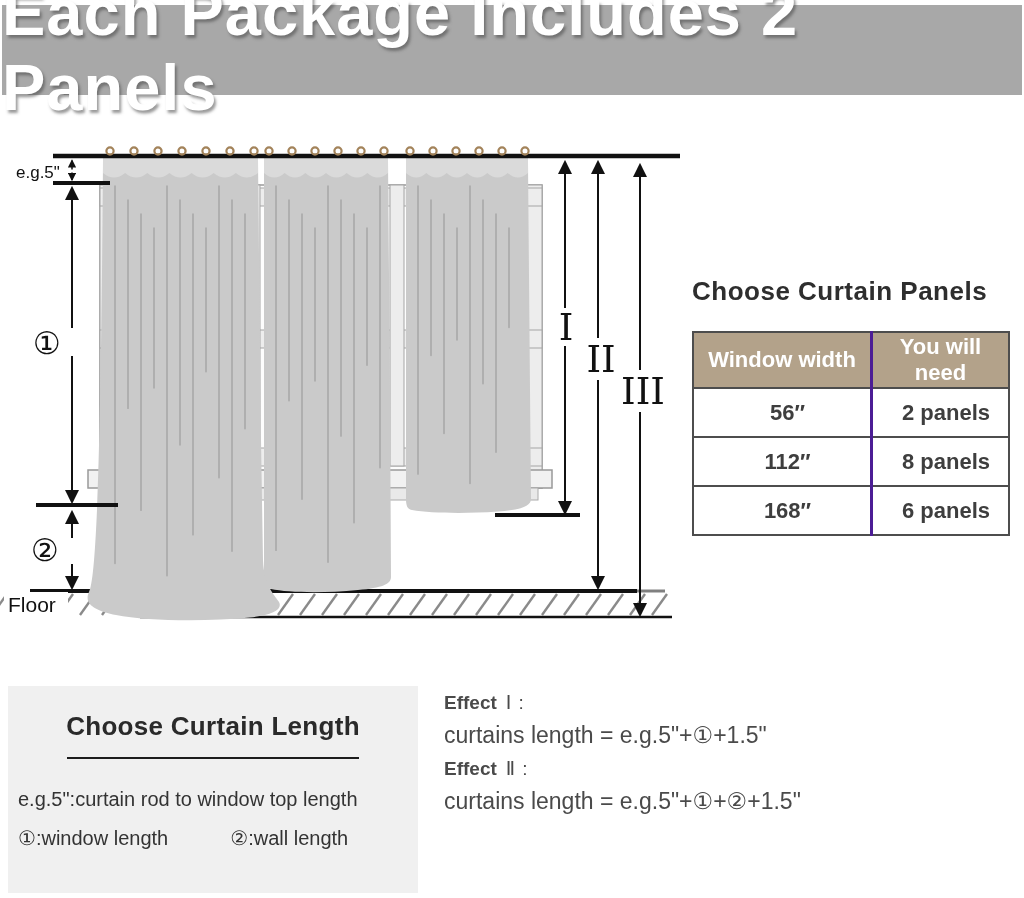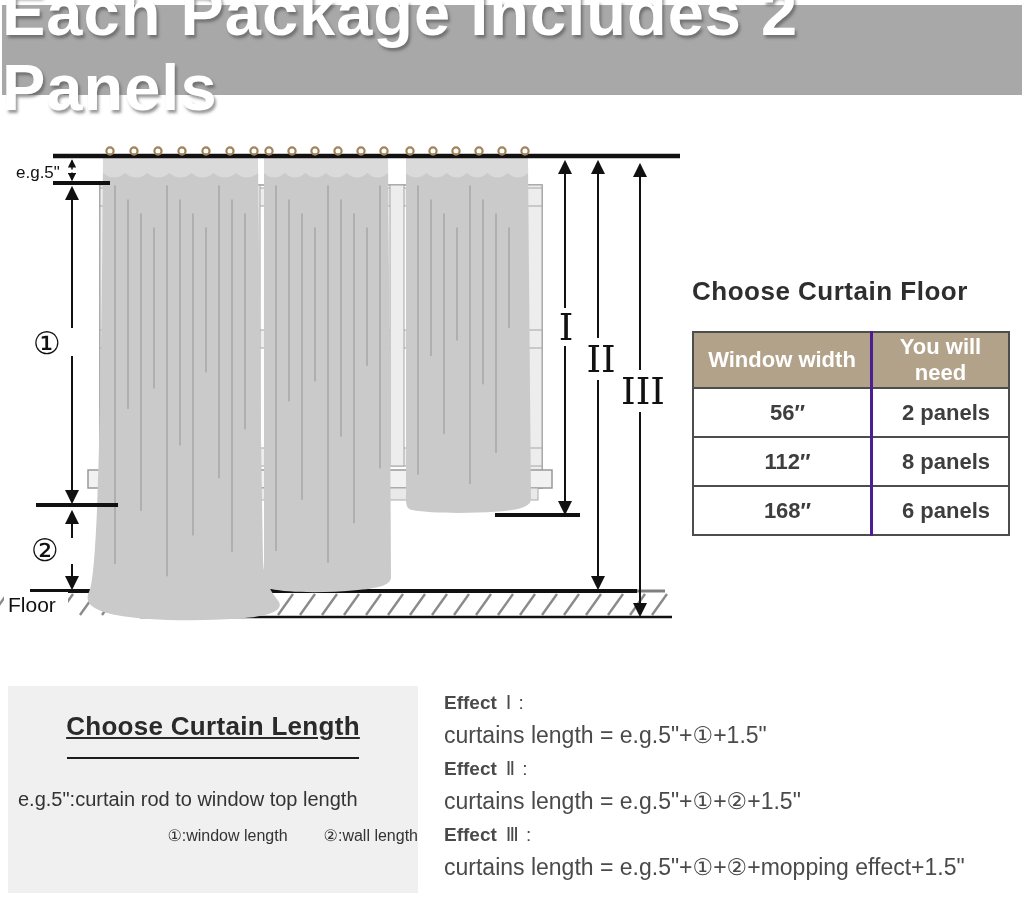--- a/index.html
+++ b/index.html
@@ -30,24 +30,24 @@
     background:#b3a28a;color:#ffffff;font-size:22px;font-weight:bold;
     height:48px;border:2px solid #4d4d4d;
   }
   .panels th:first-child,.panels td:first-child{width:163px;border-right:3px solid #4c1d95;}
   .panels td{
     height:45px;text-align:center;font-size:22px;font-weight:bold;color:#3e3e3e;
     border:2px solid #4d4d4d;background:#ffffff;padding-left:12px;
   }
   
   .length-box{position:absolute;left:8px;top:686px;width:410px;height:207px;background:#f0f0f0;}
-  .lb-title{text-align:center;font-size:26px;font-weight:bold;color:#2a2a2a;margin-top:25px;letter-spacing:0.3px;text-decoration:underline;}
+  .lb-title{text-align:center;font-size:26px;font-weight:bold;color:#2a2a2a;margin-top:25px;letter-spacing:0.3px;}
   .lb-underline{width:292px;height:2px;background:#1c1c1c;margin:15px auto 0 auto;}
   .lb-line1{margin:29px 0 0 10px;font-size:20px;color:#333;}
-  .lb-line2{margin:15px 0 0 10px;font-size:16px;color:#333;display:flex;gap:36px;justify-content:flex-end;}
+  .lb-line2{margin:15px 0 0 10px;font-size:20px;color:#333;display:flex;gap:62px;}
   
   .effects{position:absolute;left:444px;top:686px;}
   .effect-heading{font-size:19px;line-height:33px;font-weight:bold;color:#4a4a4a;}
   .effect-heading .en{font-family:"DejaVu Sans",sans-serif;font-weight:normal;margin-left:9px;}
   .effect-heading .ec{margin-left:7px;font-weight:normal;}
   .effect-formula{font-size:23px;line-height:33px;font-weight:normal;color:#4a4a4a;}
 </style>
 </head>
 <body>
 
@@ -213,21 +213,21 @@
     <text class="t-rom" x="601" y="232" text-anchor="middle">II</text>
   </g>
   <g>
     <line x1="640" y1="25" x2="640" y2="230" stroke="#111" stroke-width="2" marker-start="url(#arr)"></line>
     <line x1="640" y1="272" x2="640" y2="475" stroke="#111" stroke-width="2" marker-end="url(#arr)"></line>
     <text class="t-rom" x="643" y="264" text-anchor="middle">III</text>
   </g>
 </svg>
 
 <div class="panels">
-  <div class="panels-title">Choose Curtain Floor</div>
+  <div class="panels-title">Choose Curtain Panels</div>
   <table>
     <thead>
       <tr>
         <th>Window width</th>
         <th>You will need</th>
       </tr>
     </thead>
     <tbody>
       <tr>
         <td>56″</td>
@@ -257,17 +257,13 @@
 
 <div class="effects">
   <div>
     <div class="effect-heading"><span>Effect</span><span class="en">Ⅰ</span><span class="ec">:</span></div>
     <div class="effect-formula">curtains length = e.g.5"+①+1.5"</div>
   </div>
   <div>
     <div class="effect-heading"><span>Effect</span><span class="en">Ⅱ</span><span class="ec">:</span></div>
     <div class="effect-formula">curtains length = e.g.5"+①+②+1.5"</div>
   </div>
-  <div>
-    <div class="effect-heading"><span>Effect</span><span class="en">Ⅲ</span><span class="ec">:</span></div>
-    <div class="effect-formula">curtains length = e.g.5"+①+②+mopping effect+1.5"</div>
-  </div>
 </div>
 
 </body></html>

